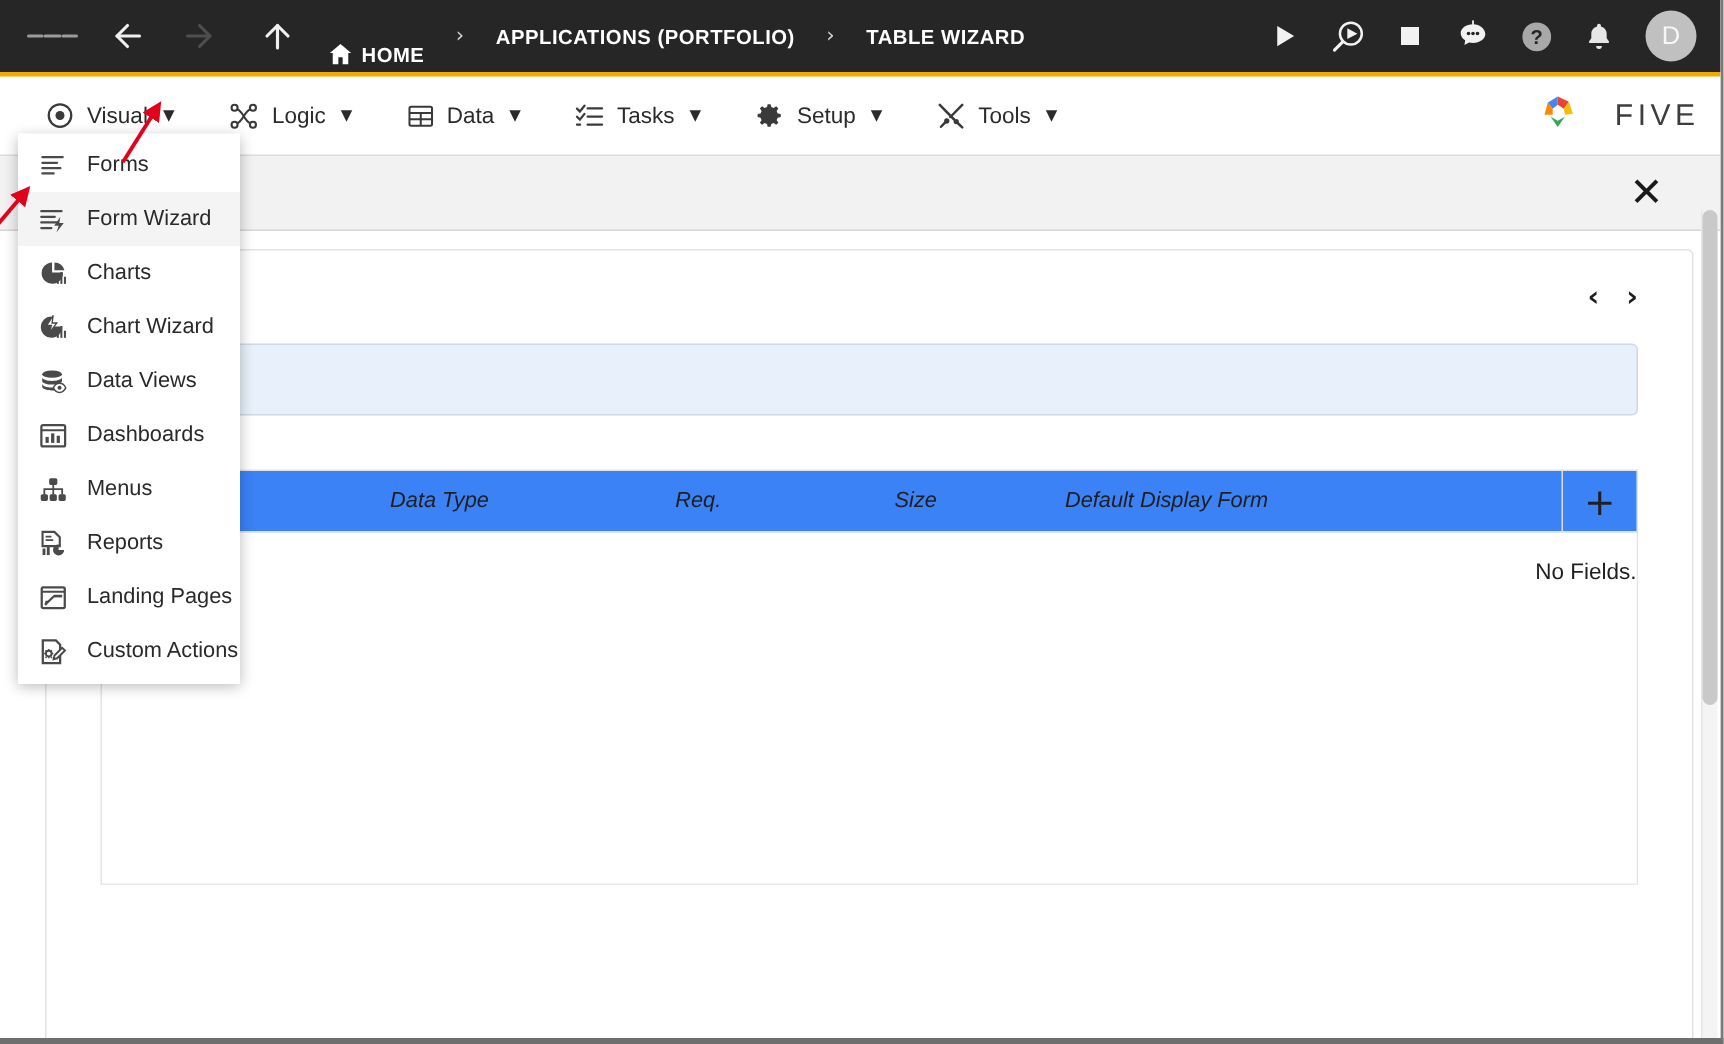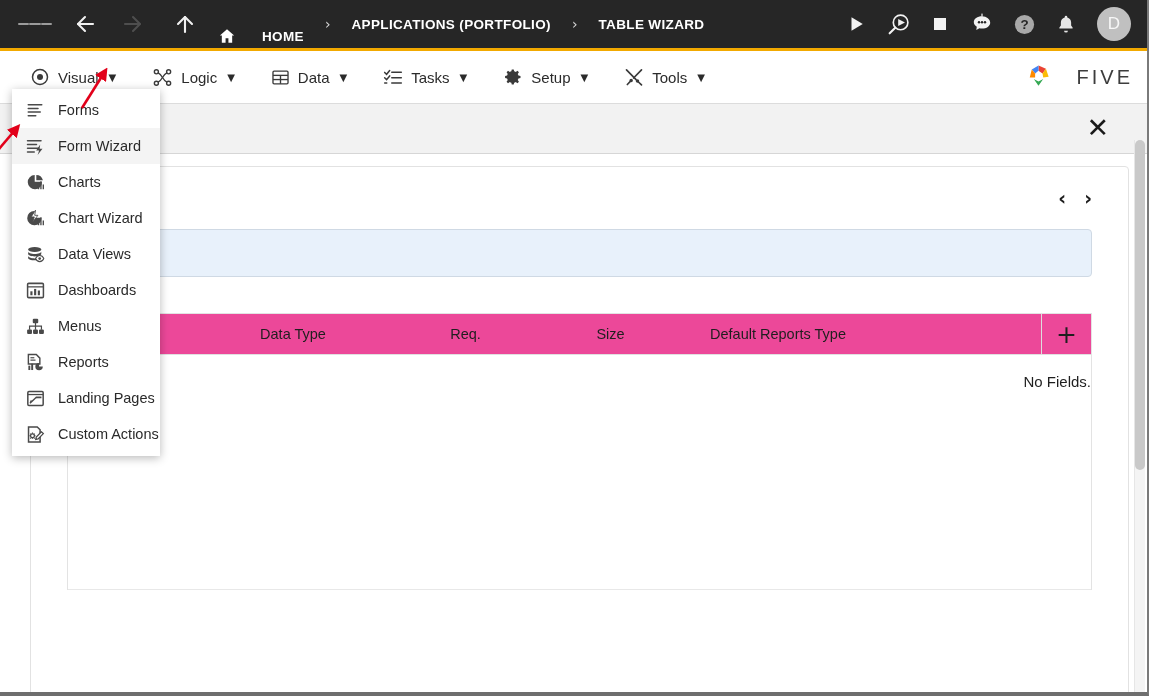--- a/index.html
+++ b/index.html
@@ -57,21 +57,21 @@
   .crumb {
     color: #ffffff;
     font-size: 13.5px;
     font-weight: bold;
     letter-spacing: 0.35px;
     white-space: nowrap;
   }
   .crumb-home {
     display: flex;
     align-items: center;
-    gap: 26px;
+    gap: 5px;
     margin-top: 24px;
   }
   .crumb-sep {
     color: #d8d8d8;
     font-size: 14px;
     margin: 0 21px;
     font-family: "DejaVu Sans", sans-serif;
   }
   .home-icon svg { display: block; }
 
@@ -247,26 +247,27 @@
   }
 
   .grid {
     margin: 36px 12px 0 12px;
     border: 1px solid #e3e3e3;
     border-bottom: none;
     box-sizing: border-box;
   }
   .grid-head {
     display: flex;
-    background: #ec4899;
+    background: #3b82f6;
     height: 40px;
     align-items: center;
     border-bottom: 1px solid #e0e0e0;
     font-size: 14.5px;
     color: #1f1f1f;
+    font-style: italic;
   }
   .gh {
     text-align: center;
     height: 100%;
     display: flex;
     align-items: center;
     justify-content: center;
     box-sizing: border-box;
   }
   .gh.plus {
@@ -647,21 +648,21 @@
     <div class="name-field">
       <div class="name-label">Name *</div>
     </div>
 
     <div class="grid">
       <div class="grid-head">
         <div class="gh" style="width:130px;flex:0 0 130px;"></div>
         <div class="gh" style="width:190px;flex:0 0 190px;">Data Type</div>
         <div class="gh" style="width:155px;flex:0 0 155px;">Req.</div>
         <div class="gh" style="width:135px;flex:0 0 135px;">Size</div>
-        <div class="gh" style="flex:1 1 auto;justify-content:flex-start;padding-left:32px;">Default Reports Type</div>
+        <div class="gh" style="flex:1 1 auto;justify-content:flex-start;padding-left:32px;">Default Display Form</div>
         <div class="gh plus">+</div>
       </div>
       <div class="grid-body">
         <div class="empty-msg">No Fields.</div>
       </div>
     </div>
   </div>
 </div>
 
 <div class="scrollbar">

